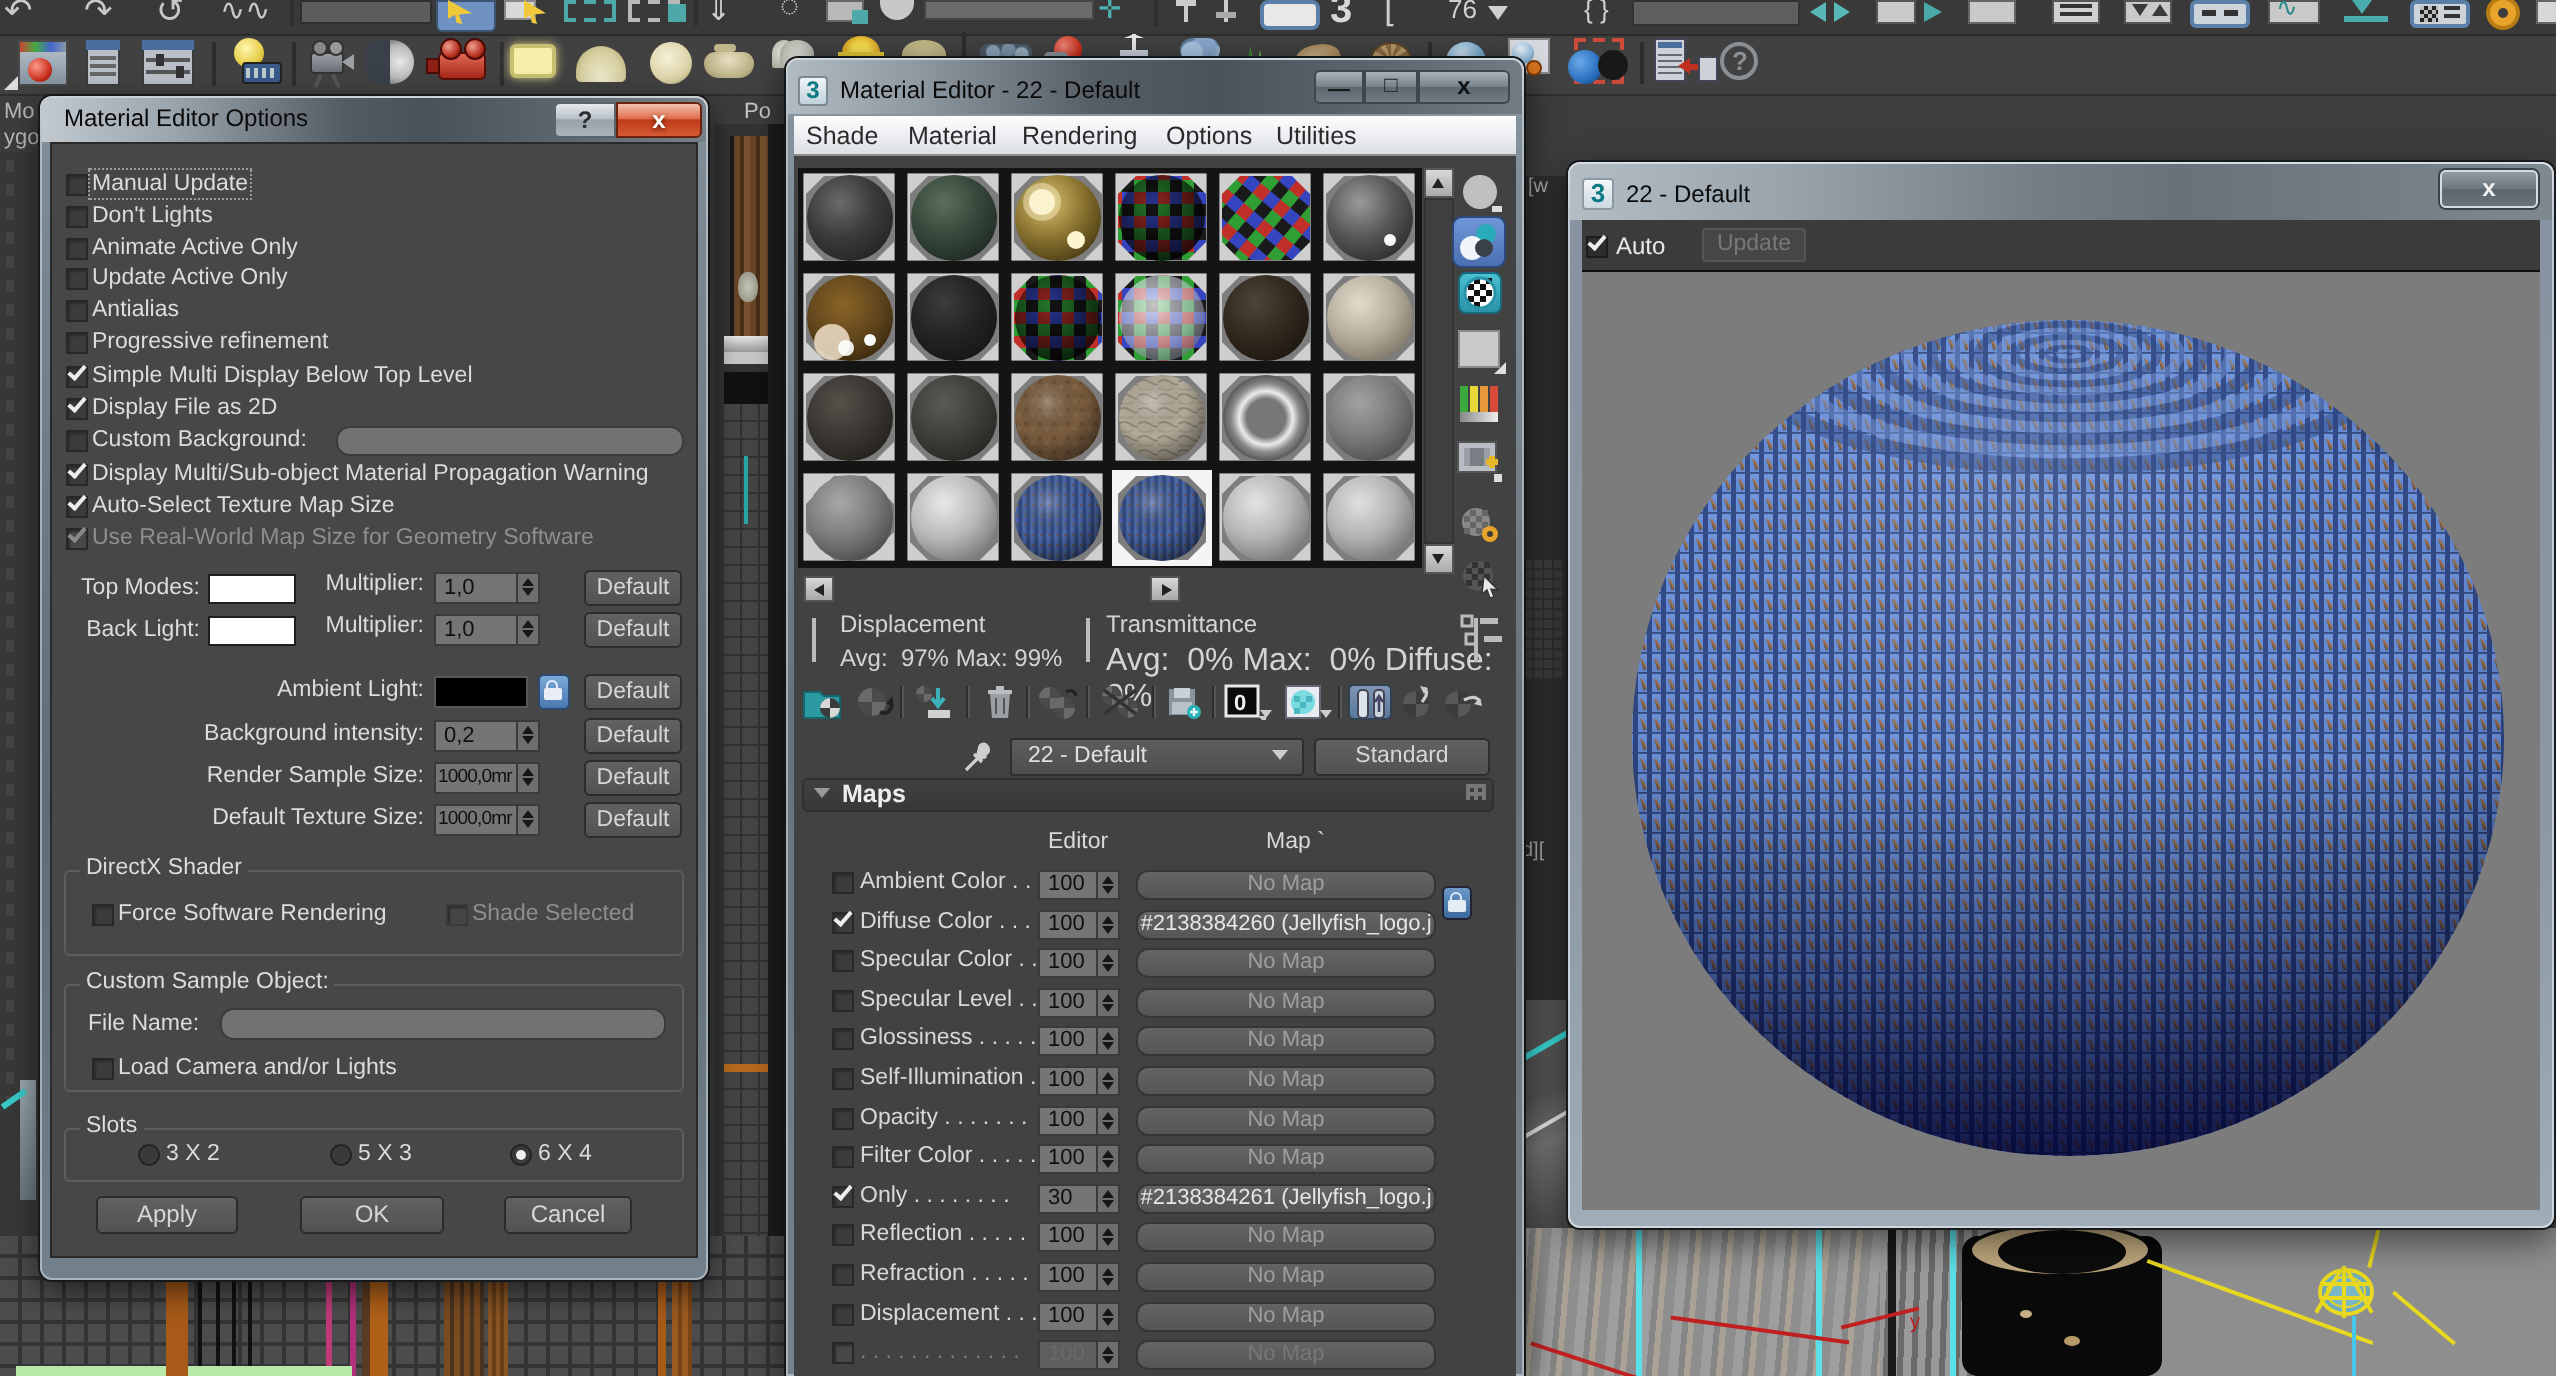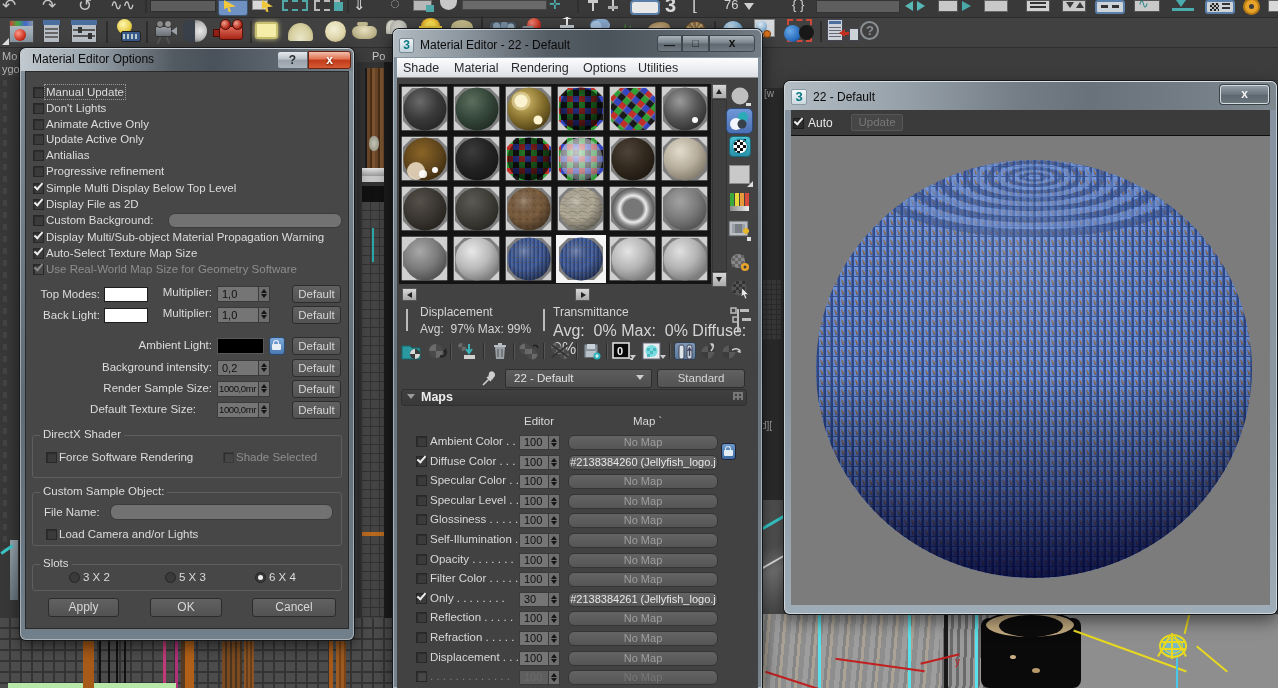--- a/index.html
+++ b/index.html
@@ -303,21 +303,21 @@
       <div class="tdn"></div>
     </div>
   <div class="btn" style="left:272px;top:311px;width:49px;height:18px;line-height:16px">Default</div>
   <div class="tx" style="left:192px;top:334px;transform:translateX(-100%)">Render Sample Size:</div>
   <div class="spinbox" style="left:197px;top:333px;width:42px;height:16px;line-height:14px;font-size:9.5px;letter-spacing:-0.4px;padding-left:1px">1000,0mr</div>
   <div class="sparr" style="left:238px;top:333px;height:16px">
       <div class="tup"></div>
       <div class="tdn"></div>
     </div>
   <div class="btn" style="left:272px;top:332px;width:49px;height:18px;line-height:16px">Default</div>
-  <div class="tx" style="left:176px;top:355px;transform:translateX(-100%)">Default Texture Size:</div>
+  <div class="tx" style="left:192px;top:355px;transform:translateX(-100%)">Default Texture Size:</div>
   <div class="spinbox" style="left:197px;top:354px;width:42px;height:16px;line-height:14px;font-size:9.5px;letter-spacing:-0.4px;padding-left:1px">1000,0mr</div>
   <div class="sparr" style="left:238px;top:354px;height:16px">
       <div class="tup"></div>
       <div class="tdn"></div>
     </div>
   <div class="btn" style="left:272px;top:353px;width:49px;height:18px;line-height:16px">Default</div>
 
   <div class="grp" style="left:12px;top:387px;width:310px;height:43px"></div>
   <div class="tx" style="left:20px;top:380px;background:#474747;padding:0 3px">DirectX Shader</div>
   <div class="cb" style="left:26px;top:404px"></div>
@@ -337,21 +337,21 @@
   <div class="rad" style="left:49px;top:524px"></div>
     <div class="tx" style="left:63px;top:523px">3 X 2</div>
   <div class="rad" style="left:145px;top:524px"></div>
     <div class="tx" style="left:159px;top:523px">5 X 3</div>
   <div class="rad" style="left:235px;top:524px"></div>
     <div class="a" style="left:238px;top:527px;width:5px;height:5px;border-radius:50%;background:#f0f0f0"></div>
     <div class="tx" style="left:249px;top:523px">6 X 4</div>
 
   <div class="btn" style="left:28px;top:550px;width:71px;height:19px;line-height:17px;font-size:12px">Apply</div>
   <div class="btn" style="left:130px;top:550px;width:72px;height:19px;line-height:17px;font-size:12px">OK</div>
-  <div class="btn" style="left:232px;top:550px;width:84px;height:19px;line-height:17px;font-size:12px">Cancel</div>
+  <div class="btn" style="left:232px;top:550px;width:64px;height:19px;line-height:17px;font-size:12px">Cancel</div>
 </div>
 
 <div class="a" style="left:393px;top:29px;width:369px;height:659px;border-radius:6px 6px 0 0;background:linear-gradient(180deg,#aeb9c2,#84929d 30px,#66737d 50%,#76838d);box-shadow:0 0 0 1px #14171a,0 5px 18px rgba(0,0,0,.65),inset 0 0 0 1px rgba(255,255,255,.4)">
   <div class="a" style="left:1px;top:1px;right:1px;height:27px;border-radius:5px 5px 0 0;background:linear-gradient(90deg,#b2bbc2,#8e98a0 18%,#555d65 42%,#4a525a 58%,#5d666e 80%,#737c85)"></div>
   <div class="a" style="left:6px;top:9px;width:15px;height:15px;background:linear-gradient(#eef4f8,#c2d2da);border-radius:2px;border:1px solid #7a8a94;color:#0c7a84;font-weight:bold;font-size:12px;text-align:center;line-height:13px">3</div>
   <div class="a" style="left:27px;top:9px;color:#0a0a0a;font-size:12px;white-space:nowrap">Material Editor - 22 - Default</div>
   <div class="a" style="left:264px;top:6px;width:25px;height:17px;border-radius:3px 0 0 3px;background:linear-gradient(#aab3ba,#78828a 48%,#5e6870 52%,#717a82);border:1px solid #3e464e;color:#1a1a1a;font-weight:bold;font-size:11px;text-align:center;line-height:19px">—</div>
   <div class="a" style="left:289px;top:6px;width:27px;height:17px;background:linear-gradient(#aab3ba,#78828a 48%,#5e6870 52%,#717a82);border:1px solid #3e464e;color:#1a1a1a;font-size:11px;text-align:center;line-height:15px">□</div>
   <div class="a" style="left:316px;top:6px;width:46px;height:17px;border-radius:0 3px 3px 0;background:linear-gradient(#aab3ba,#78828a 48%,#5e6870 52%,#717a82);border:1px solid #3e464e;color:#111;font-weight:bold;font-size:12px;text-align:center;line-height:15px">x</div>
   <div class="a" style="left:4px;top:29px;width:361px;height:20px;background:linear-gradient(#fdfdfe,#eceef2 55%,#dcdfe4);border-bottom:1px solid #8e8e8e"></div>

